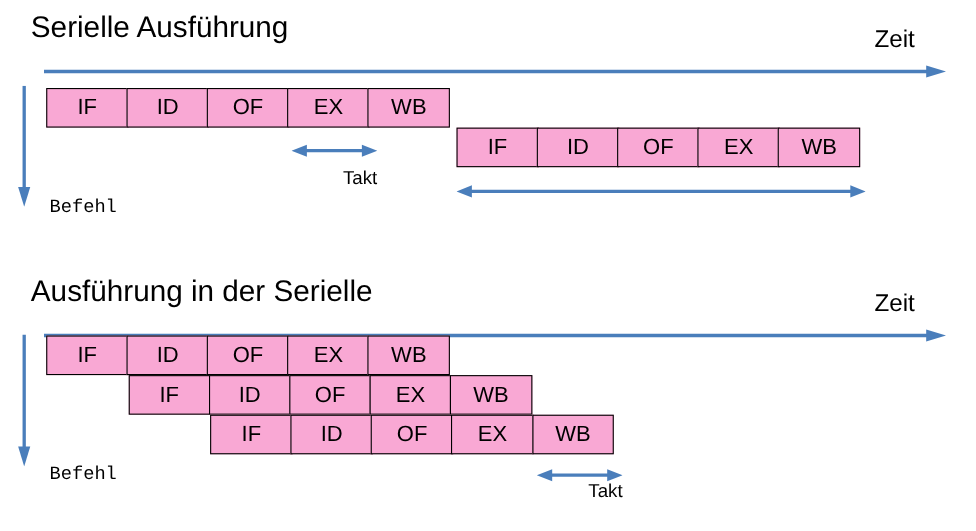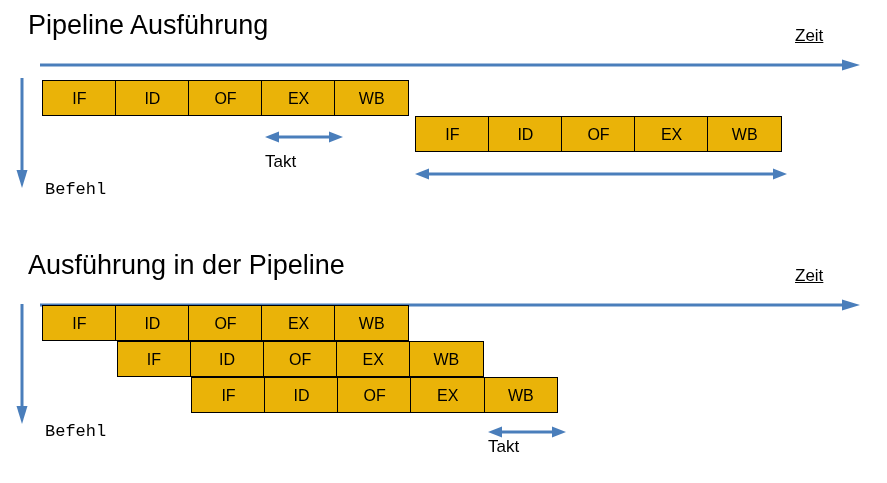--- a/index.html
+++ b/index.html
@@ -42,24 +42,23 @@
     left: 40px;
     top: 58px;
     width: 820px;
     height: 14px;
   }
   .time-axis svg { display: block; }
 
   .time-label {
     position: absolute;
     top: 26px;
-    font-size: 17px;
+    font-size: 22px;
     line-height: 20px;
     white-space: nowrap;
-    text-decoration: underline;
   }
 
   
   .befehl-axis {
     position: absolute;
     left: 14px;
     top: 78px;
     width: 16px;
     height: 110px;
   }
@@ -76,50 +75,50 @@
     position: absolute;
     height: 36px;
     display: flex;
   }
   .stage-box {
     width: 74.6px;
     height: 36px;
     box-sizing: border-box;
     border: 1.5px solid #000000;
     margin-left: -1.5px;
-    background: #eab308;
+    background: #f9a8d4;
     display: flex;
     align-items: center;
     justify-content: center;
-    font-size: 16px;
+    font-size: 20px;
     line-height: 17px;
     color: #000000;
   }
   .stage-box:first-child { margin-left: 0; }
 
   
   .measure {
     position: absolute;
     height: 14px;
   }
   .measure svg { display: block; }
   .measure-label {
     position: absolute;
     font-size: 17px;
     line-height: 20px;
     white-space: nowrap;
-    text-align: left;
+    text-align: right;
   }
 </style>
 </head>
 <body>
 
 <div class="section" id="section-serial">
 
-  <div class="section-title">Pipeline Ausführung</div>
+  <div class="section-title">Serielle Ausführung</div>
 
   <div class="time-axis">
     <svg width="820" height="14" viewBox="0 0 820 14">
       <line x1="0" y1="7" x2="806" y2="7" stroke="#4A7EBB" stroke-width="3"></line>
       <polygon points="820,7 802,1.5 802,12.5" fill="#4A7EBB"></polygon>
     </svg>
   </div>
   <div class="time-label" style="left:795px;">Zeit</div>
 
   <div class="befehl-axis">
@@ -160,21 +159,21 @@
       <line x1="12" y1="7" x2="360" y2="7" stroke="#4A7EBB" stroke-width="3"></line>
       <polygon points="0,7 14,1.5 14,12.5" fill="#4A7EBB"></polygon>
       <polygon points="372,7 358,1.5 358,12.5" fill="#4A7EBB"></polygon>
     </svg>
   </div>
 
 </div>
 
 <div class="section" id="section-pipeline">
 
-  <div class="section-title">Ausführung in der Pipeline</div>
+  <div class="section-title">Ausführung in der Serielle</div>
 
   <div class="time-axis">
     <svg width="820" height="14" viewBox="0 0 820 14">
       <line x1="0" y1="7" x2="806" y2="7" stroke="#4A7EBB" stroke-width="3"></line>
       <polygon points="820,7 802,1.5 802,12.5" fill="#4A7EBB"></polygon>
     </svg>
   </div>
   <div class="time-label" style="left:795px;">Zeit</div>
 
   <div class="befehl-axis" style="top:64px; height:120px;">

